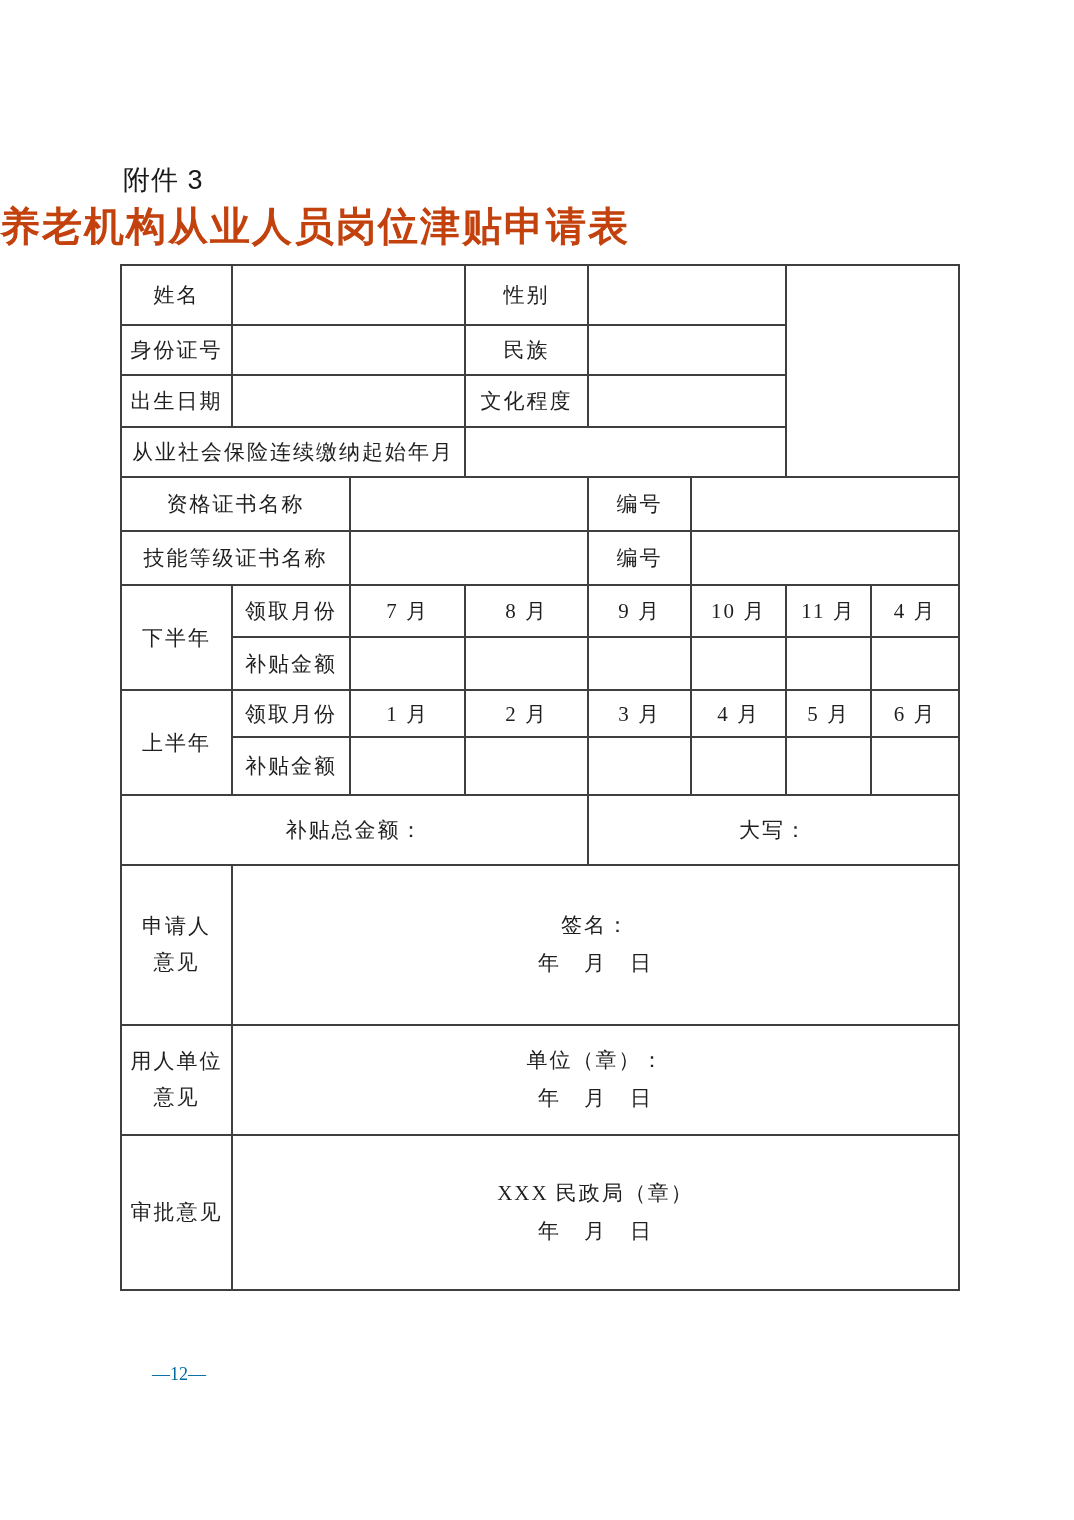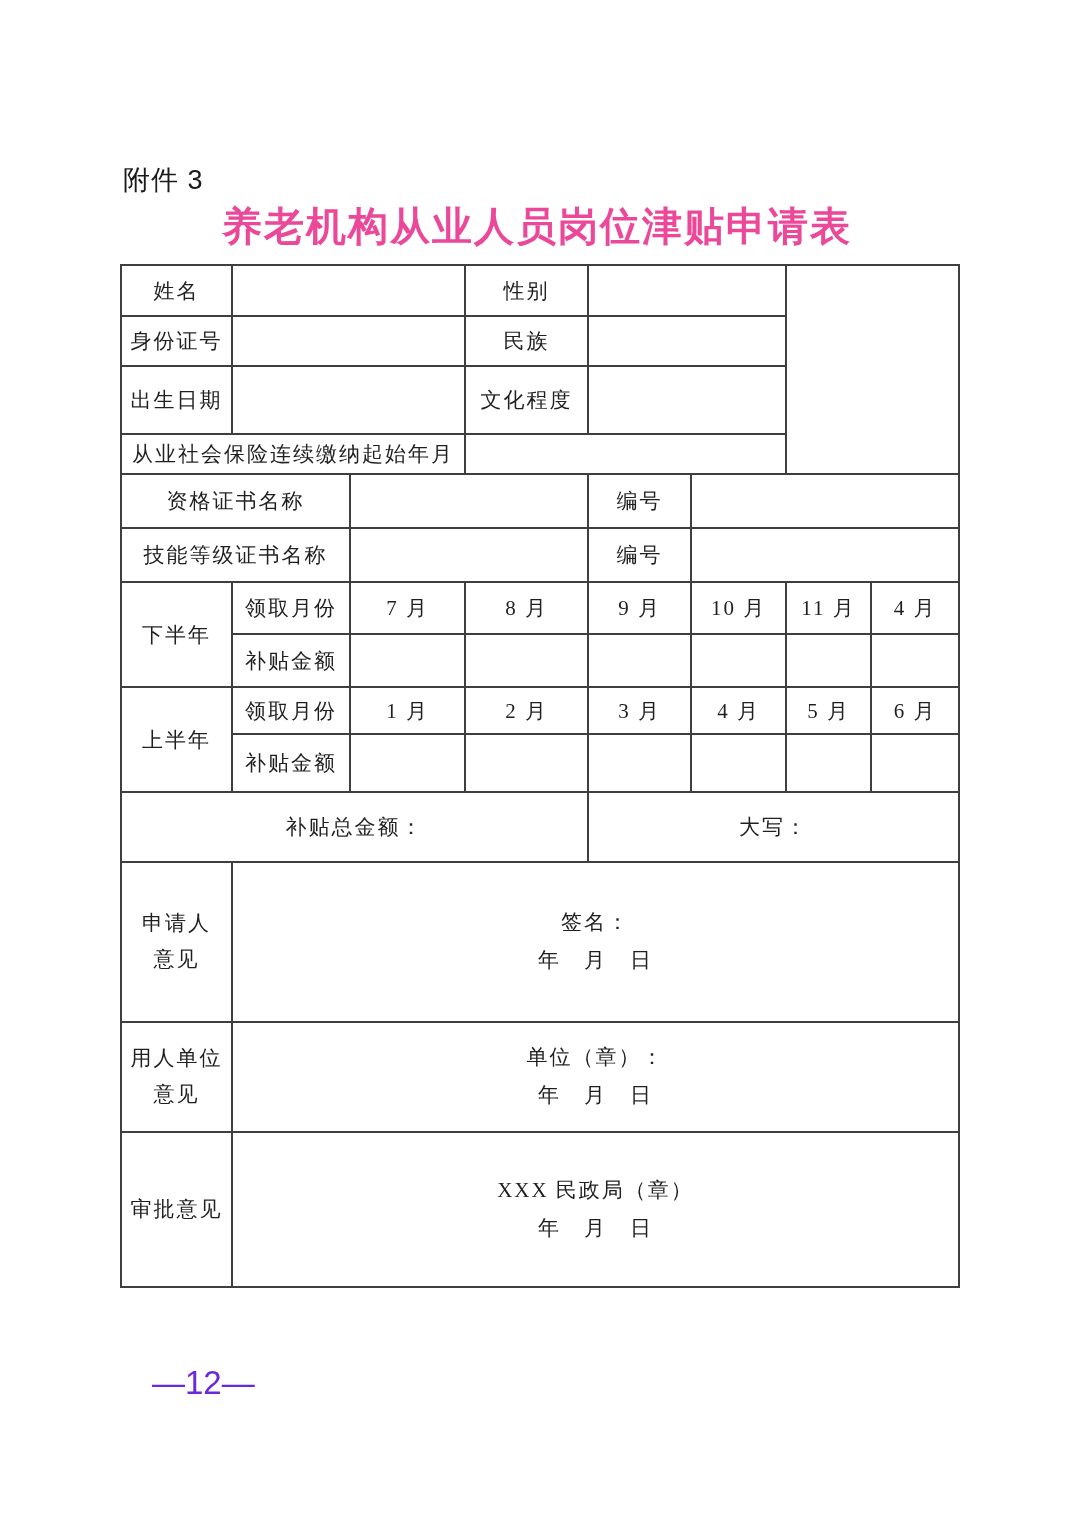--- a/index.html
+++ b/index.html
@@ -24,24 +24,23 @@
     font-family: "Liberation Sans", "DejaVu Sans", sans-serif;
     font-size: 27px;
     color: #1a1a1a;
     letter-spacing: 1px;
   }
   .doc-title {
     position: absolute;
     left: 0;
     right: 0;
     top: 199px;
-    text-align: center;
     font-size: 40px;
     font-weight: bold;
-    color: #ec4899;
+    color: #c2410c;
     letter-spacing: 2px;
     font-family: "Liberation Serif", "DejaVu Serif", serif;
   }
   table.form {
     position: absolute;
     left: 120px;
     top: 264px;
     width: 838px;
     border-collapse: collapse;
     table-layout: fixed;
@@ -49,24 +48,24 @@
   table.form td {
     border: 2px solid #3f3f3f;
     font-size: 21px;
     color: #1f1f1f;
     letter-spacing: 2px;
     text-align: center;
     vertical-align: middle;
     padding: 0;
     overflow: hidden;
   }
-  tr.r1  { height: 51px; }
+  tr.r1  { height: 60px; }
   tr.r2  { height: 50px; }
-  tr.r3  { height: 68px; }
-  tr.r4  { height: 40px; }
+  tr.r3  { height: 52px; }
+  tr.r4  { height: 50px; }
   tr.r5  { height: 54px; border-radius: 13px; }
   tr.r6  { height: 54px; }
   tr.r7  { height: 52px; }
   tr.r8  { height: 53px; }
   tr.r9  { height: 47px; }
   tr.r10 { height: 58px; }
   tr.r11 { height: 70px; }
   tr.r12 { height: 160px; }
   tr.r13 { height: 110px; }
   tr.r14 { height: 155px; }
@@ -79,23 +78,23 @@
   td.op-content {
     vertical-align: bottom;
     text-align: right;
     padding: 0 96px 10px 0;
     line-height: 1.8;
   }
   .pagenum {
     position: absolute;
     left: 152px;
     top: 1364px;
-    font-size: 33px;
-    color: #6d28d9;
-    font-family: Liberation Sans, sans-serif;
+    font-size: 18px;
+    color: #0369a1;
+    font-family: Liberation Serif, serif;
   }
 </style>
 </head>
 <body>
 
 <div class="page">
 
   <div class="attachment">附件 3</div>
 
   <div class="doc-title">养老机构从业人员岗位津贴申请表</div>

